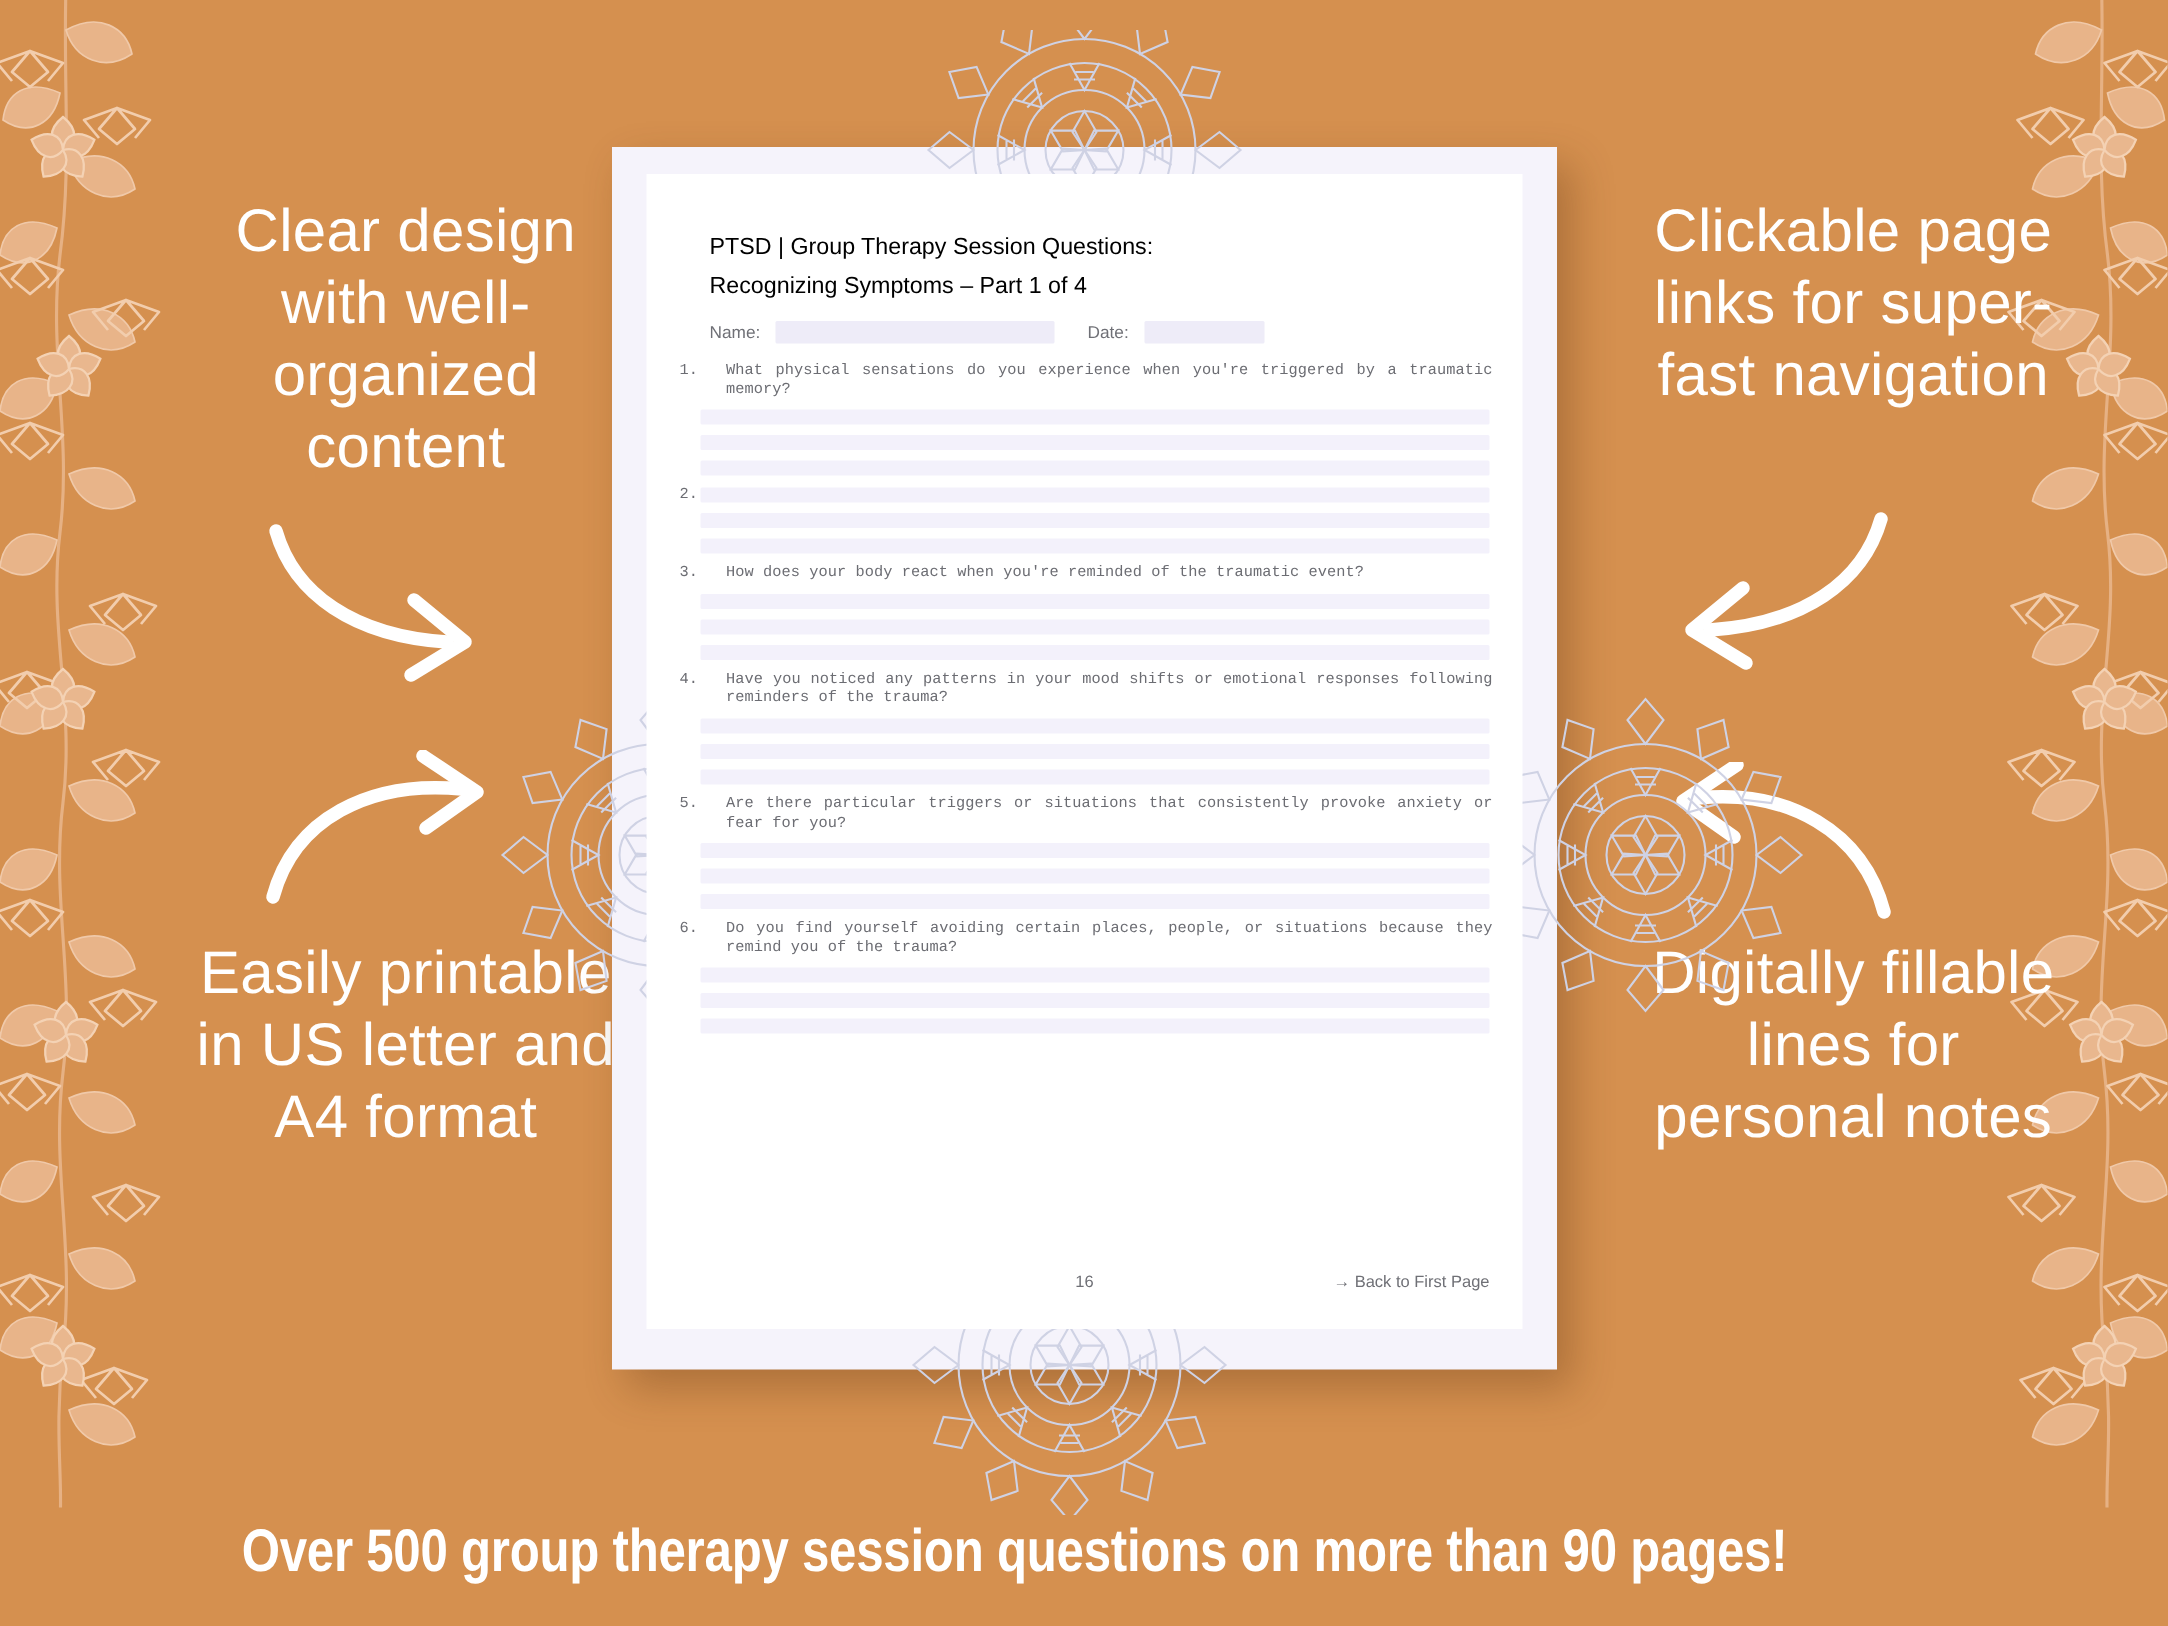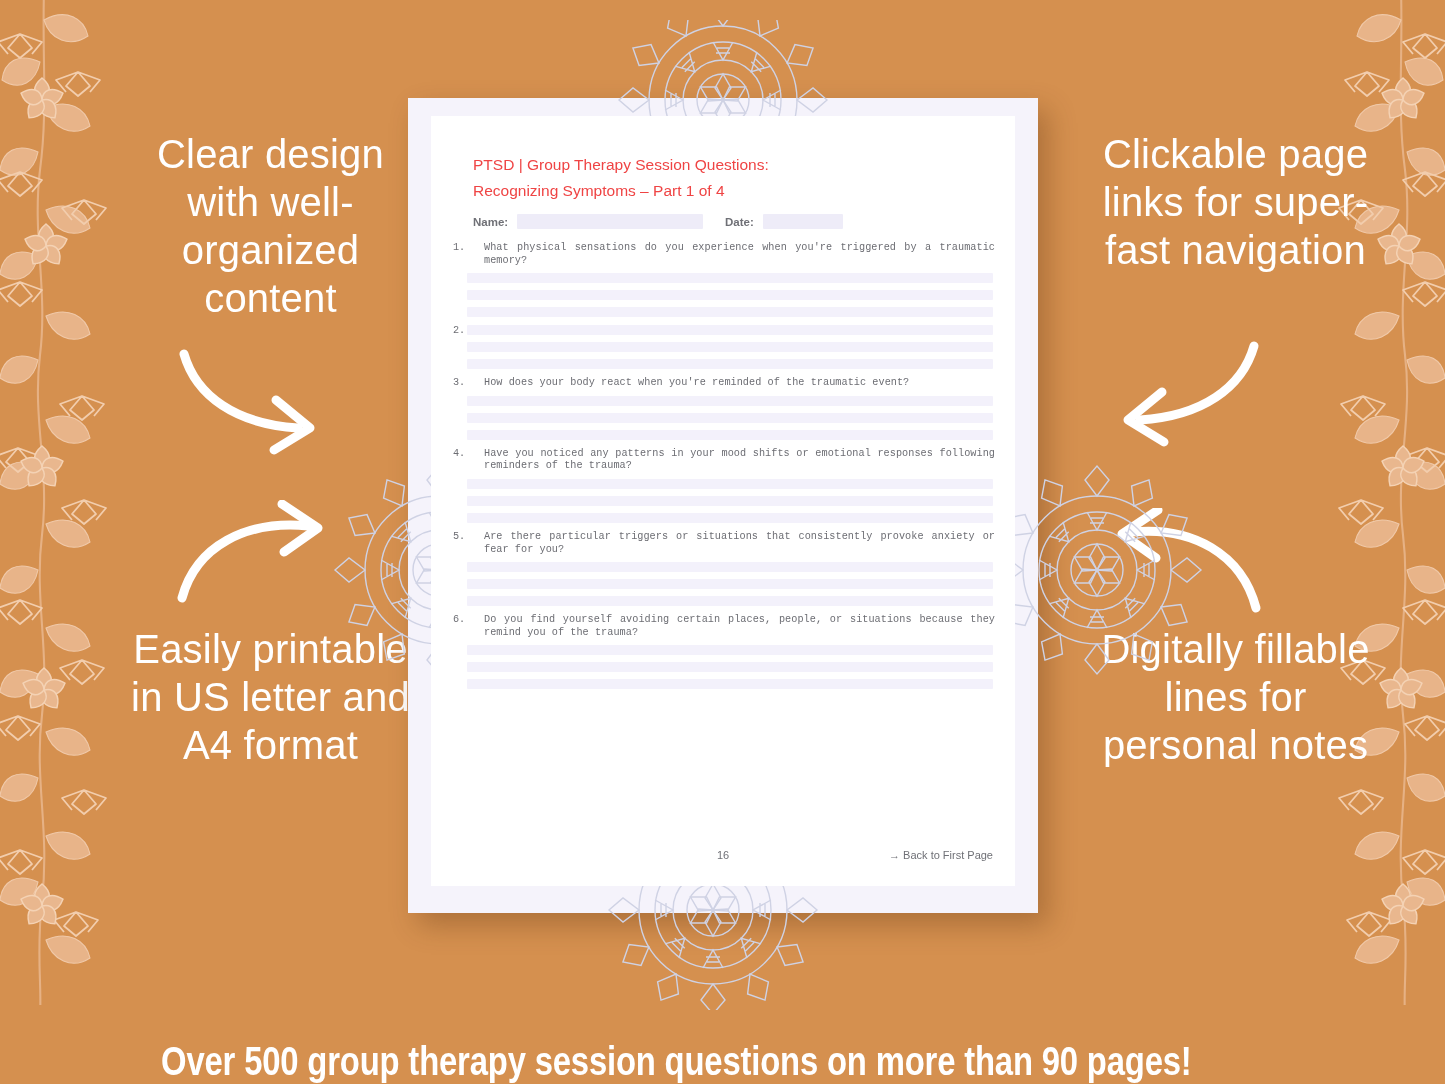--- a/index.html
+++ b/index.html
@@ -47,29 +47,28 @@
   .mandala.mid-r{left:562px;top:345px;}
   .mandala.bot{left:178px;top:712px;}
 
   #sheet{
     position:absolute;left:23px;top:18px;width:584px;height:770px;
     background:#ffffff;
   }
 
   .doc-title{
     position:absolute;left:42px;top:36px;width:500px;
-    color:#ef4444;font-size:15.5px;line-height:26px;font-weight:400;
+    color:#000000;font-size:15.5px;line-height:26px;font-weight:400;
   }
   .doc-title div{white-space:nowrap;}
 
   .fieldrow{position:absolute;left:42px;top:98px;width:500px;height:16px;}
   .flabel{
     position:absolute;color:#6f7076;font-size:11.5px;line-height:16px;
     font-family:"Liberation Sans", sans-serif;
-    font-weight:bold;
   }
   .fblank{position:absolute;height:15px;background:#eeecf8;border-radius:1px;}
   .flabel.name{left:0;top:0;}
   .fblank.name{left:44px;top:0;width:186px;}
   .flabel.date{left:252px;top:0;}
   .fblank.date{left:290px;top:0;width:80px;}
 
   #qlist{position:absolute;left:0;top:126px;width:584px;}
   .q{position:relative;margin:0 0 8px 0;}
   .qtext{
@@ -88,21 +87,21 @@
   .footer{
     position:absolute;left:0;bottom:22px;width:584px;height:18px;
     color:#6f7076;font-size:11px;line-height:18px;
   }
   .pageno{position:absolute;left:0;width:584px;text-align:center;}
   .backlink{position:absolute;right:22px;white-space:nowrap;}
 
   
   #banner{
     position:absolute;left:0;bottom:0;width:1352px;height:100px;
-    display:flex;align-items:flex-end;justify-content:center;
+    display:flex;align-items:center;justify-content:center;
   }
   #banner span{
     color:#ffffff;font-weight:700;font-size:40px;letter-spacing:-.2px;
     transform:scaleX(.82);transform-origin:center;white-space:nowrap;
   }
 </style>
 </head>
 <body>
 
 <div id="stage">

